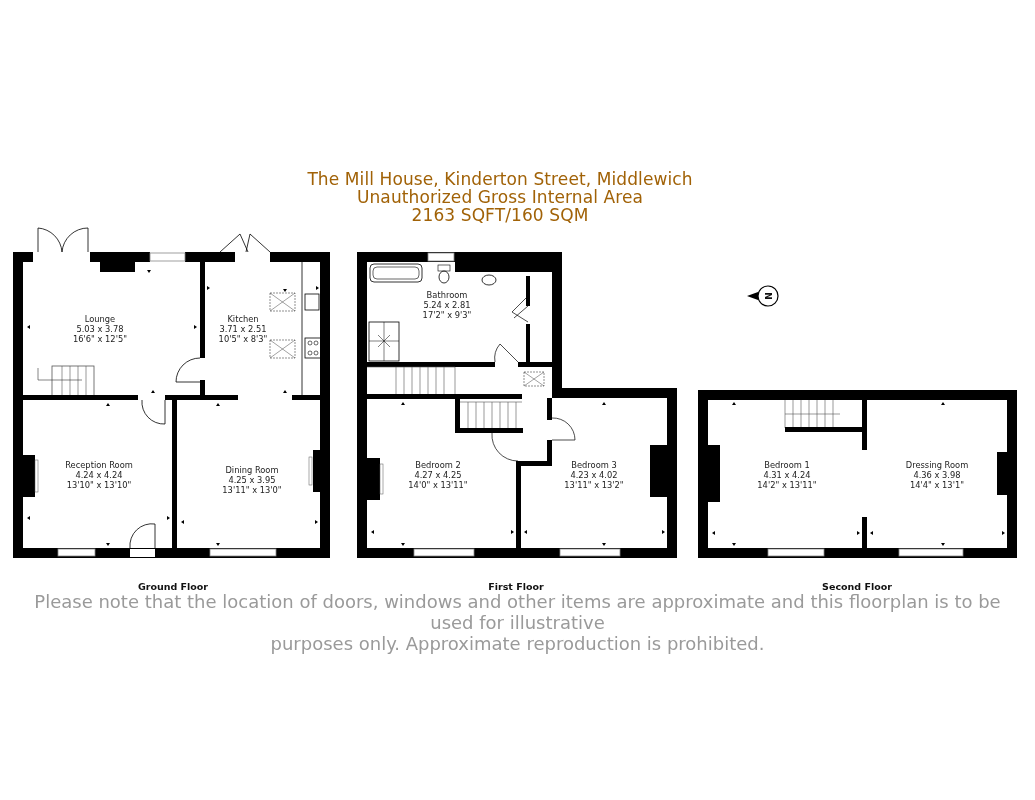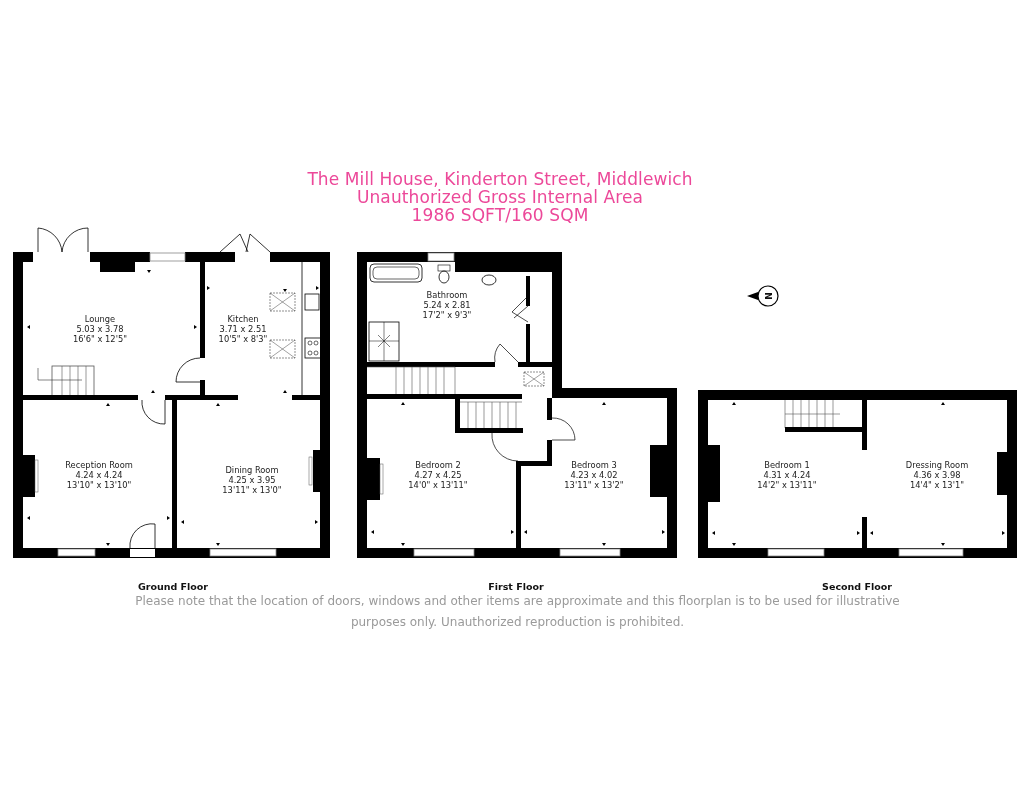--- a/index.html
+++ b/index.html
@@ -1,31 +1,31 @@
 <!DOCTYPE html>
 <html><head>
 <meta charset="utf-8">
 <style>
   html, body { margin: 0; padding: 0; background: #ffffff; }
   body { width: 1035px; height: 800px; position: relative; overflow: hidden; font-family: "DejaVu Sans", sans-serif; }
-  .title-block { position: absolute; top: 170px; left: 0; width: 1000px; text-align: center; color: #ec4899; }
+  .title-block { position: absolute; top: 170px; left: 0; width: 1000px; text-align: center; color: #a16207; }
   .title-line { font-size: 17px; line-height: 18px; letter-spacing: 0.1px; }
   svg#plan { position: absolute; left: 0; top: 0; }
   .room-label { font-family: "DejaVu Sans", sans-serif; font-size: 8.3px; fill: #222; text-anchor: middle; }
   .floor-label { font-family: "DejaVu Sans", sans-serif; font-size: 9.5px; font-weight: bold; fill: #111; text-anchor: middle; }
-  .disclaimer { position: absolute; top: 591px; left: 30px; width: 975px; text-align: center; color: #9a9a9a; font-size: 12px; line-height: 21px; }
+  .disclaimer { position: absolute; top: 591px; left: 30px; width: 975px; text-align: center; color: #9a9a9a; font-size: 18px; line-height: 21px; }
   .compass-letter { font-family: "DejaVu Sans", sans-serif; font-size: 9px; font-weight: bold; fill: #111; text-anchor: middle; }
 </style>
 </head>
 <body>
 
 <div class="title-block">
   <div class="title-line">The Mill House, Kinderton Street, Middlewich</div>
   <div class="title-line">Unauthorized Gross Internal Area</div>
-  <div class="title-line">1986 SQFT/160 SQM</div>
+  <div class="title-line">2163 SQFT/160 SQM</div>
 </div>
 
 <svg id="plan" width="1035" height="800" viewBox="0 0 1035 800" xmlns="http://www.w3.org/2000/svg">
 
   <g>
 
     <rect x="13" y="252" width="10" height="306" fill="#000"></rect>
     <rect x="320" y="252" width="10" height="306" fill="#000"></rect>
     <rect x="13" y="548" width="317" height="10" fill="#000"></rect>
 
@@ -243,14 +243,14 @@
 
   <g>
     <circle cx="768" cy="296" r="10" fill="#fff" stroke="#000" stroke-width="1.2"></circle>
     <path d="M747 296 L758 292 L758 300 Z" fill="#000"></path>
     <text class="compass-letter" x="768" y="300" transform="rotate(-90 768 296)">N</text>
   </g>
 </svg>
 
 <div class="disclaimer">
   <div>Please note that the location of doors, windows and other items are approximate and this floorplan is to be used for illustrative</div>
-  <div>purposes only. Unauthorized reproduction is prohibited.</div>
+  <div>purposes only. Approximate reproduction is prohibited.</div>
 </div>
 
 </body></html>

